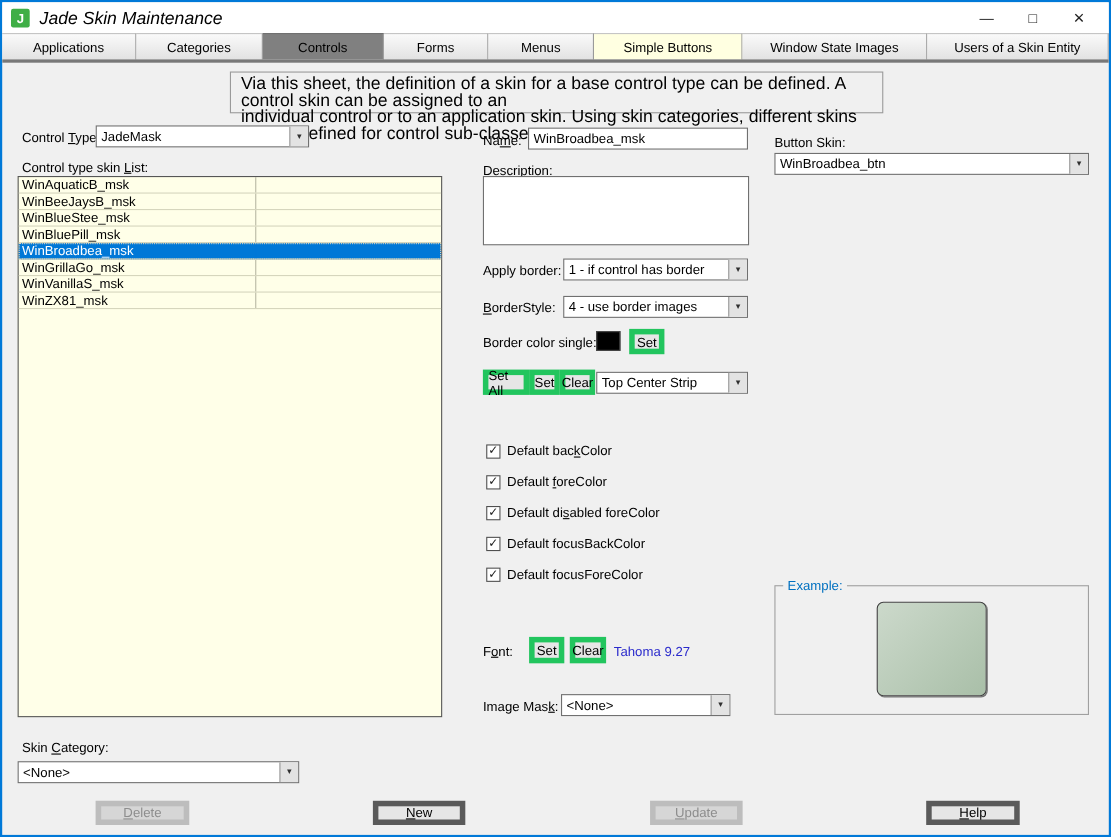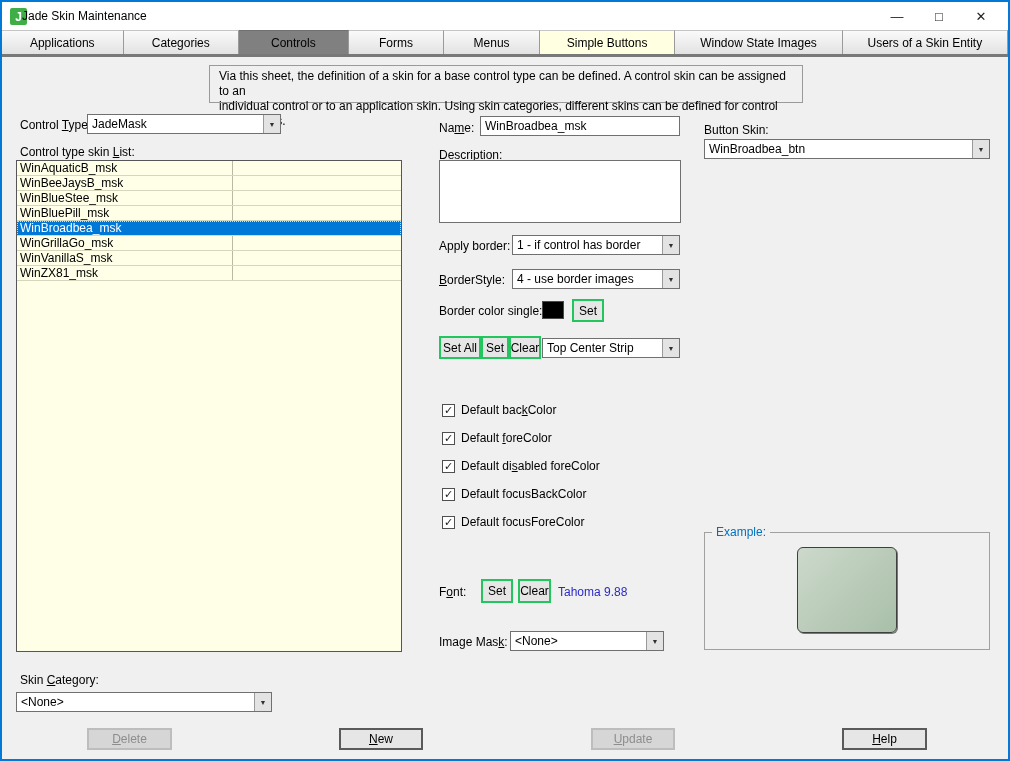--- a/index.html
+++ b/index.html
@@ -11,21 +11,21 @@
     border:2px solid #0079d8; overflow:hidden;
   }
 
   
   .titlebar { position:absolute; left:0; top:0; width:100%; height:28px; background:#ffffff; }
   .app-icon {
     position:absolute; left:8px; top:6px; width:17px; height:17px;
     background:#3fae46; color:#fff; font-weight:bold; font-size:12px;
     display:flex; align-items:center; justify-content:center; border-radius:2px;
   }
-  .title-text { position:absolute; left:20px; top:7px; font-size:12px; }
+  .title-text { position:absolute; left:34px; top:7px; font-size:16px;font-style:italic; }
   .win-controls { position:absolute; right:6px; top:0; height:28px; display:flex; }
   .win-btn { width:42px; height:28px; display:flex; align-items:center; justify-content:center; font-size:13px; color:#222; }
 
   
   .tabstrip { position:absolute; left:0; top:28px; width:1006px; height:24px; display:flex; }
   .tab {
     height:24px; display:flex; align-items:center; justify-content:center;
     background:linear-gradient(#fafafa,#e2e2e2); border-right:1px solid #9a9a9a;
     border-top:1px solid #c5c5c5; font-size:12px; white-space:nowrap;
   }
@@ -33,37 +33,37 @@
   .tab:nth-child(3){width:110px;} .tab:nth-child(4){width:96px;}
   .tab:nth-child(5){width:96px;}  .tab:nth-child(6){width:136px;}
   .tab:nth-child(7){width:168px;} .tab:nth-child(8){width:166px;}
   .tab.selected { background:#808080; color:#000; border-top:1px solid #707070; }
   .tab.highlight { background:#ffffe1; }
   .tab-underline { position:absolute; left:0; top:52px; width:100%; height:3px; background:#787878; }
 
   
   .info-box {
     position:absolute; left:207px; top:63px; width:594px; height:38px;
-    border:1px solid #9a9a9a; padding:3px 9px; line-height:15px; font-size:12px;
+    border:1px solid #9a9a9a; padding:3px 9px; line-height:15px; font-size:16px;
   }
 
   
   .label { position:absolute; white-space:nowrap; font-size:12px; }
   .combo {
     position:absolute; background:#fff; border:1px solid #707070; display:flex; align-items:center;
   }
   .combo .combo-text { flex:1; padding-left:4px; font-size:12px; white-space:nowrap; overflow:hidden; }
   .combo .combo-arrow {
     width:17px; align-self:stretch; background:#e3e3e3; border-left:1px solid #9a9a9a;
     display:flex; align-items:center; justify-content:center;
   }
   .combo .combo-arrow::after { content:"▼"; font-size:7px; color:#303030; }
   .textbox { position:absolute; background:#fff; border:1px solid #707070; font-size:12px; padding:2px 4px; font-family:"Liberation Sans",sans-serif; }
   .btn {
-    position:absolute; background:#e6e6e6; border:2px solid #22c55e; font-size:12px;
+    position:absolute; background:#e6e6e6; border:5px solid #22c55e; font-size:12px;
     display:flex; align-items:center; justify-content:center; color:#000;
   }
   .btn.disabled { background:#d6d6d6; border-color:#bdbdbd; color:#8d8d8d; }
   .cbrow { position:absolute; display:flex; align-items:center; }
   .cb {
     width:13px; height:13px; background:#fff; border:1px solid #4f4f4f; margin-right:6px;
     display:flex; align-items:center; justify-content:center;
   }
   .cb::after { content:"✓"; font-size:11px; line-height:11px; color:#1a1a1a; }
 
@@ -225,21 +225,21 @@
     <span>Default focusBackColor</span>
   </div>
   <div class="cbrow" style="left:440px; top:513px;">
     <span class="cb"></span>
     <span>Default focusForeColor</span>
   </div>
 
   <div class="label" style="left:437px; top:583px;">F<u>o</u>nt:</div>
   <div class="btn" style="left:479px; top:577px; width:32px; height:24px;">Set</div>
   <div class="btn" style="left:516px; top:577px; width:33px; height:24px;">Clear</div>
-  <div class="font-value">Tahoma 9.88</div>
+  <div class="font-value">Tahoma 9.27</div>
 
   <div class="label" style="left:437px; top:633px;">Image Mas<u>k</u>:</div>
   <div class="combo" style="left:508px; top:629px; width:154px; height:20px;">
     <span class="combo-text">&lt;None&gt;</span>
     <span class="combo-arrow"></span>
   </div>
 
   <div class="label" style="left:702px; top:121px;">Button Skin:</div>
   <div class="combo" style="left:702px; top:137px; width:286px; height:20px;">
     <span class="combo-text">WinBroadbea_btn</span>

